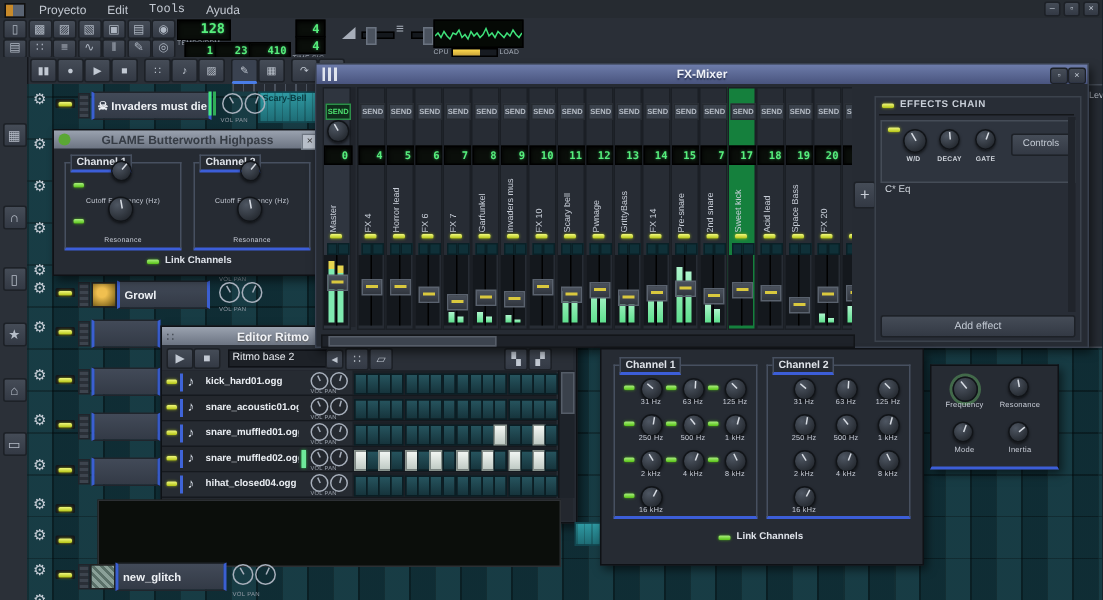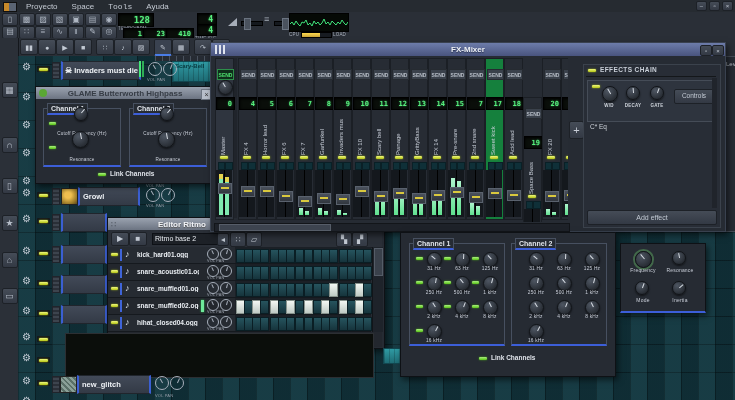--- a/index.html
+++ b/index.html
@@ -57,21 +57,21 @@
 </style>
 </head>
 <body>
 
 <div id="app">
 
   <div class="abs" id="menubar" style="left:0;top:0;width:735px;height:12px;background:#262b31;border-bottom:1px solid #15181d;display:flex;align-items:center;">
     <span class="abs" style="left:3px;top:2px;width:12px;height:8px;background:linear-gradient(90deg,#c88a2a 0 5px,#5a6473 5px);border:1px solid #111;"></span>
     <div id="menu-items" style="margin-left:20px;display:flex;gap:2px;">
         <span style="position: static; padding: 0px 6px; font-size: 8px; color: rgb(195, 201, 210);">Proyecto</span>
-        <span style="position: static; padding: 0px 6px; font-size: 8px; color: rgb(195, 201, 210);">Space</span>
+        <span style="position: static; padding: 0px 6px; font-size: 8px; color: rgb(195, 201, 210);">Edit</span>
         <span style="position: static; padding: 0px 6px; font-size: 8px; color: rgb(195, 201, 210); font-family: Liberation Mono, monospace;">Tools</span>
         <span style="position: static; padding: 0px 6px; font-size: 8px; color: rgb(195, 201, 210);">Ayuda</span>
       </div>
     <div id="win-controls" style="position:absolute;right:2px;top:1px;display:flex;gap:2px;">
         <span class="btn" style="position: relative; width: 9px; height: 8px; font-size: 6px; display: flex; align-items: center; justify-content: center;">–</span>
         <span class="btn" style="position: relative; width: 9px; height: 8px; font-size: 6px; display: flex; align-items: center; justify-content: center;">▫</span>
         <span class="btn" style="position: relative; width: 9px; height: 8px; font-size: 6px; display: flex; align-items: center; justify-content: center;">×</span>
       </div>
   </div>
 
@@ -779,21 +779,21 @@
             <span class="led" style="position: absolute; left: 4px; top: 97px; width: 8px; height: 3px;"></span>
             <span style="position: absolute; left: 1.5px; top: 103px; width: 5.5px; height: 5.5px; background: rgb(15, 48, 56); border: 1px solid rgb(10, 32, 38);"></span>
             <span style="position: absolute; left: 9px; top: 103px; width: 5.5px; height: 5.5px; background: rgb(15, 48, 56); border: 1px solid rgb(10, 32, 38);"></span>
             <div style="position: absolute; left: 0px; top: 111px; width: 16px; height: 47px; background: rgb(20, 24, 29);">
               <span style="position: absolute; left: 7.5px; top: 0px; width: 1px; height: 47px; background: rgb(0, 0, 0);"></span>
               <div style="position: absolute; left: 1.5px; top: 20px; width: 12px; height: 9px; background: linear-gradient(rgb(74, 81, 92), rgb(49, 54, 62)); border: 1px solid rgb(90, 98, 110);">
                 <span style="position: absolute; left: 2px; top: 3px; width: 8px; height: 2px; background: rgb(217, 200, 62);"></span>
               </div>
             </div>
           </div>
-          <div style="position: absolute; left: 309px; top: 0px; width: 17px; height: 160px; background: rgb(39, 44, 52); border: 1px solid rgb(27, 31, 37); margin-top: 39px;">
+          <div style="position: absolute; left: 309px; top: 0px; width: 17px; height: 160px; background: rgb(39, 44, 52); border: 1px solid rgb(27, 31, 37);">
             <div class="sendbtn" style="position: absolute;">SEND</div>
             <div class="lcdbox" style="position: absolute; left: 0px; top: 38px; width: 15px; height: 11px; font-size: 7px; padding-right: 2px;">19</div>
             <div style="position: absolute; left: 4px; top: 52px; width: 10px; height: 44px; overflow: hidden;">
               <span style="writing-mode: vertical-rl; transform: rotate(180deg); font-size: 6px; color: rgb(200, 206, 216); white-space: nowrap; display: block; height: 44px;">Space Bass</span>
             </div>
             <span class="led" style="position: absolute; left: 4px; top: 97px; width: 8px; height: 3px;"></span>
             <span style="position: absolute; left: 1.5px; top: 103px; width: 5.5px; height: 5.5px; background: rgb(15, 48, 56); border: 1px solid rgb(10, 32, 38);"></span>
             <span style="position: absolute; left: 9px; top: 103px; width: 5.5px; height: 5.5px; background: rgb(15, 48, 56); border: 1px solid rgb(10, 32, 38);"></span>
             <div style="position: absolute; left: 0px; top: 111px; width: 16px; height: 47px; background: rgb(20, 24, 29);">
               <span style="position: absolute; left: 7.5px; top: 0px; width: 1px; height: 47px; background: rgb(0, 0, 0);"></span>

